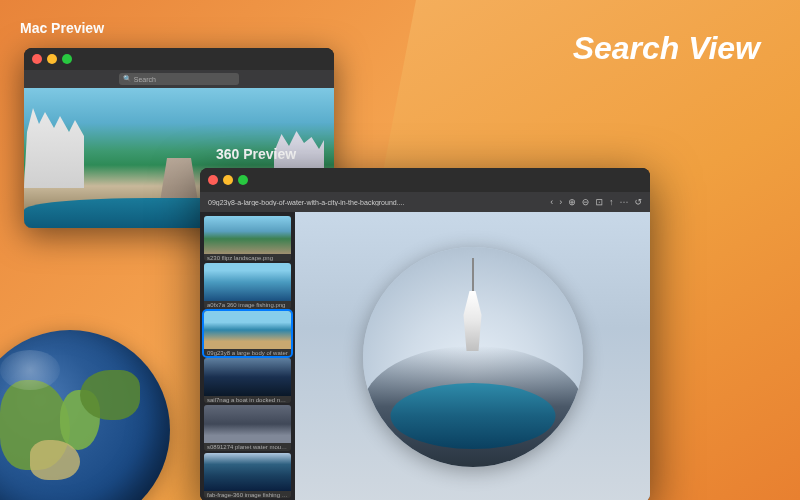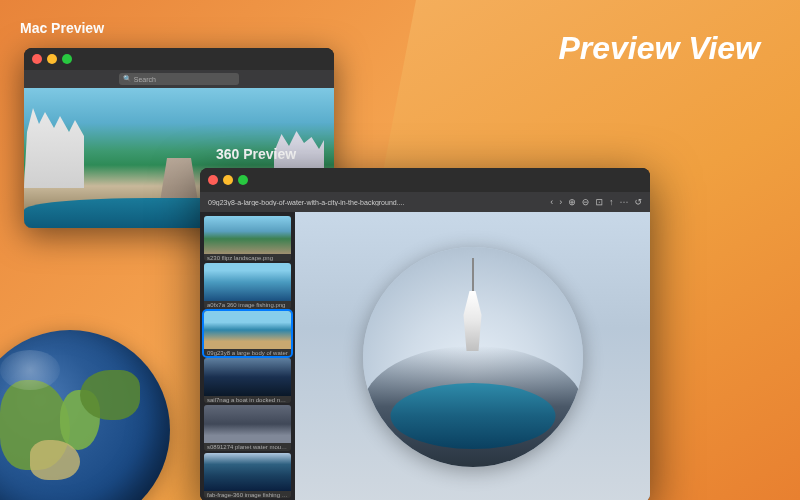--- a/index.html
+++ b/index.html
@@ -410,21 +410,21 @@
     }
   </style>
 </head>
 <body>
 
 <div class="bg"></div>
 <div class="bg-right"></div>
 
 <div class="mac-preview-label">Mac Preview</div>
 
-<div class="planet-view-label">Preview View</div>
+<div class="planet-view-label">Search View</div>
 
 <div class="mac-window">
   <div class="mac-titlebar">
     <div class="mac-dot close"></div>
     <div class="mac-dot min"></div>
     <div class="mac-dot max"></div>
   </div>
   <div class="mac-toolbar">
     <div class="mac-toolbar-search">🔍 <span style="font-size:7px;margin-left:2px;">Search</span></div>
   </div>

